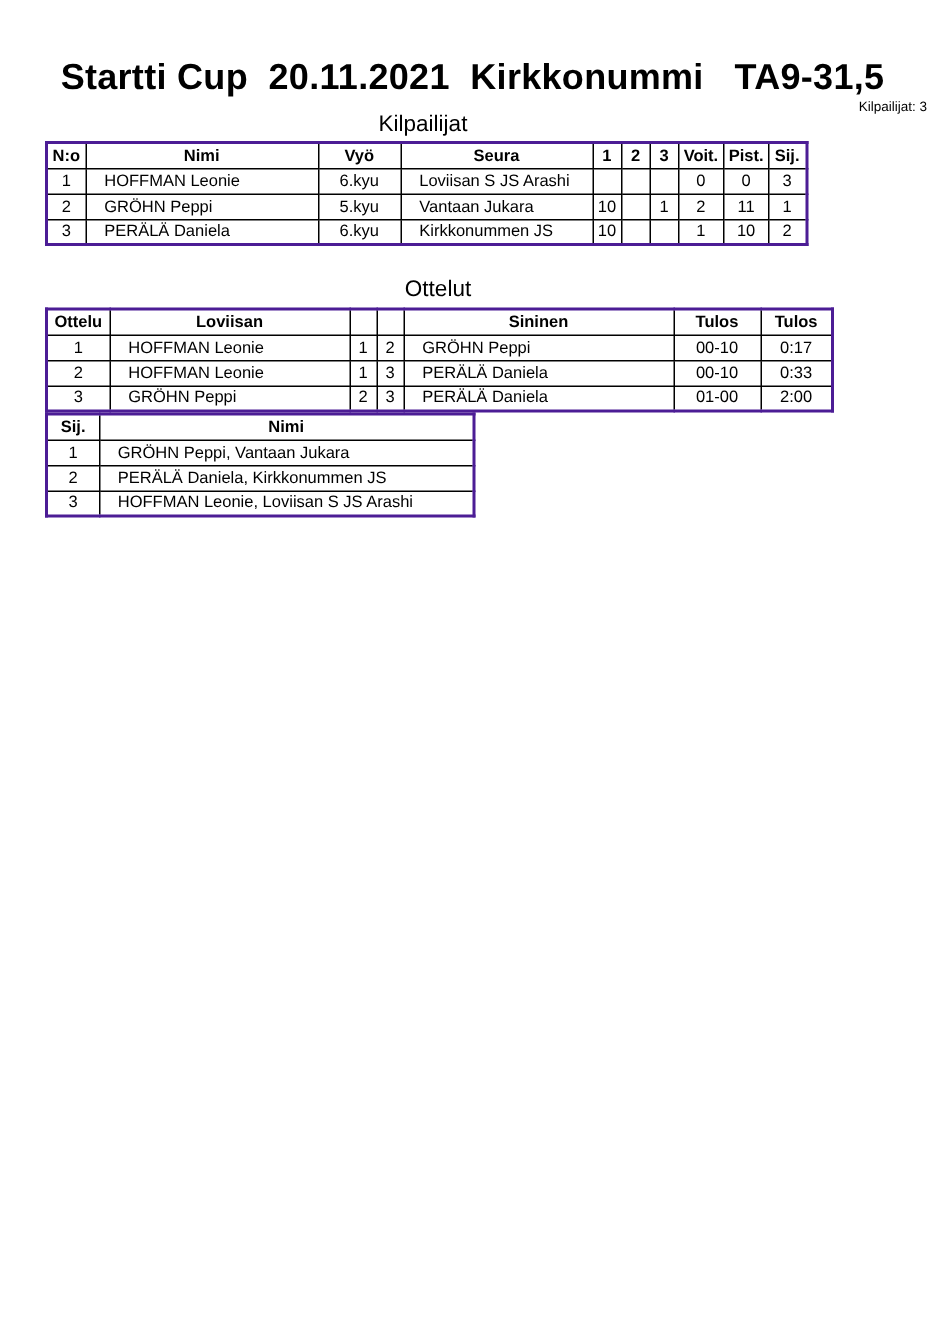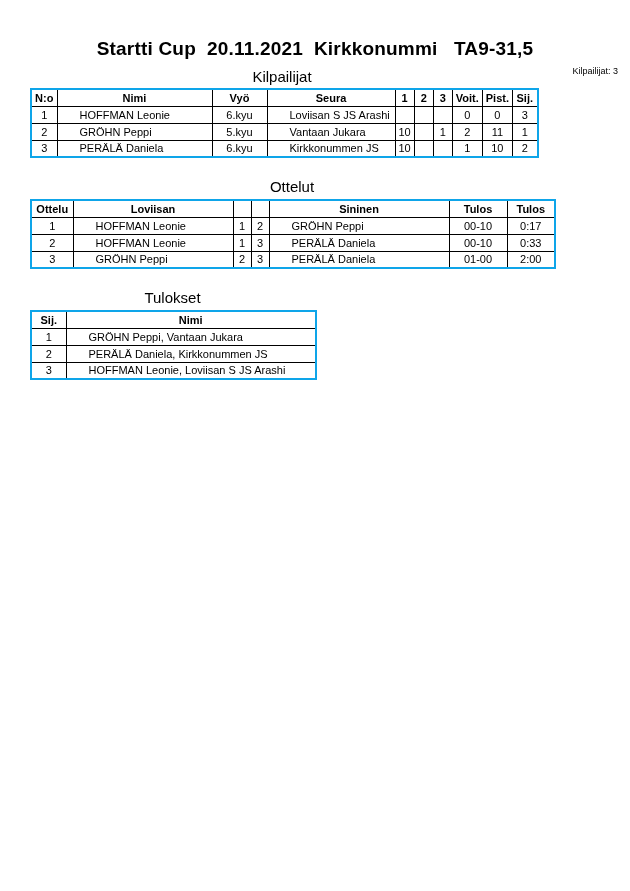--- a/index.html
+++ b/index.html
@@ -8,21 +8,21 @@
     width: 630px; height: 891px;
     background: #ffffff;
     color: #000000;
     font-family: "Liberation Sans", sans-serif;
   }
   .page { width: 630px; height: 891px; position: relative; padding-top: 38px; }
 
   .page-title {
     text-align: center;
     font-weight: bold;
-    font-size: 19px;
+    font-size: 24px;
     white-space: pre;
     letter-spacing: 0.2px;
   }
 
   .count-label {
     position: absolute;
     top: 66px;
     right: 12px;
     font-size: 9px;
   }
@@ -31,35 +31,35 @@
     font-weight: normal;
     font-size: 15px;
     text-align: center;
   }
   .caption-1 { width: 504px; margin: 8px 0 3px 30px; }
   .caption-2 { width: 524px; margin: 20px 0 4px 30px; }
   .caption-3 { width: 285px; margin: 20px 0 4px 30px; }
 
   table {
     border-collapse: collapse;
-    border: 2px solid #0ea5e9;
+    border: 2px solid #4c1d95;
     table-layout: fixed;
     margin-left: 30px;
   }
   th, td {
     border: 1px solid #000;
     font-size: 11px;
     height: 17px;
     padding: 1px 3px;
     overflow: hidden;
     white-space: nowrap;
   }
   th { font-weight: bold; text-align: center; }
   .c { text-align: center; }
-  .l { text-align: left; padding-left: 22px; }
+  .l { text-align: left; padding-left: 12px; }
 </style>
 </head>
 <body>
 
 <div class="page">
 
   <div class="page-title">Startti Cup  20.11.2021  Kirkkonummi   TA9-31,5</div>
 
   <div class="count-label">Kilpailijat: 3</div>
 
@@ -175,21 +175,20 @@
       <td class="l">GRÖHN Peppi</td>
       <td class="c">2</td>
       <td class="c">3</td>
       <td class="l">PERÄLÄ Daniela</td>
       <td class="c">01-00</td>
       <td class="c">2:00</td>
     </tr>
   </tbody>
     </table>
 
-  <div class="caption caption-3">Tulokset</div>
 
   <table>
     <colgroup>
       <col style="width:35px">
         <col style="width:250px">
     </colgroup>
     <tbody>
         <tr>
       <th>Sij.</th>
       <th>Nimi</th>

